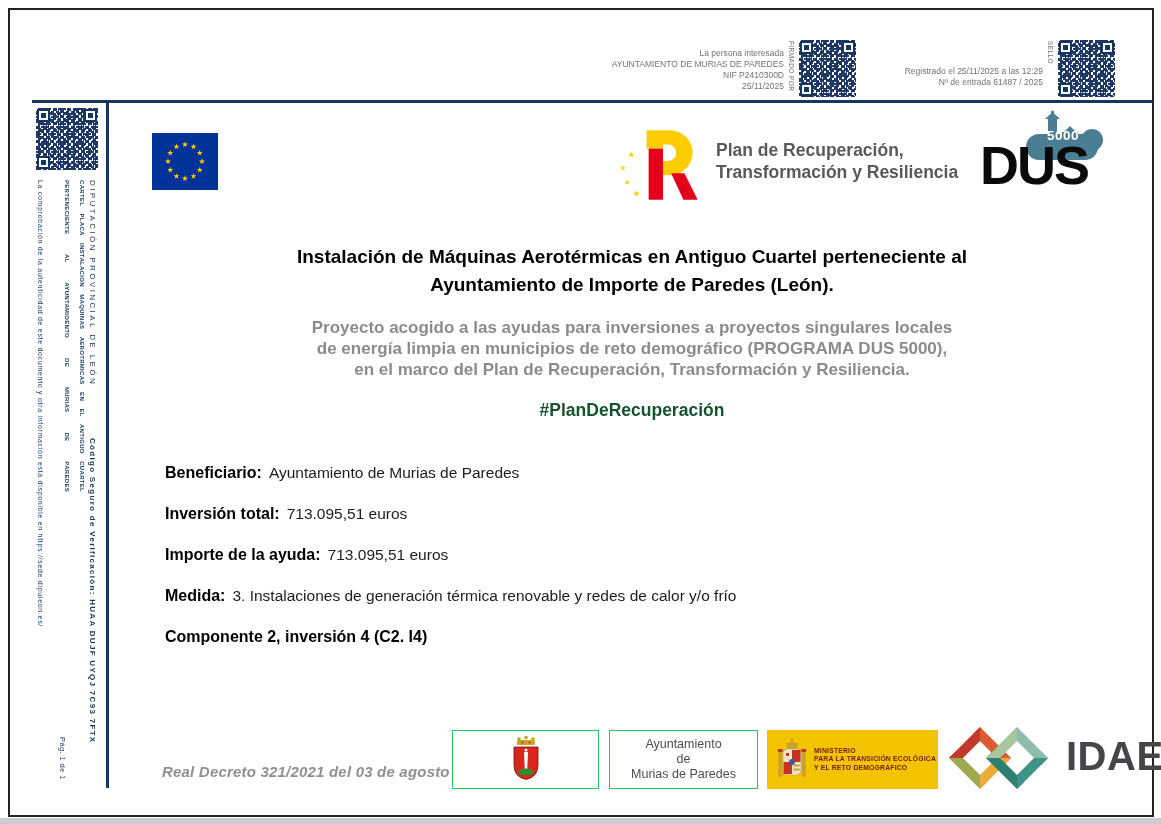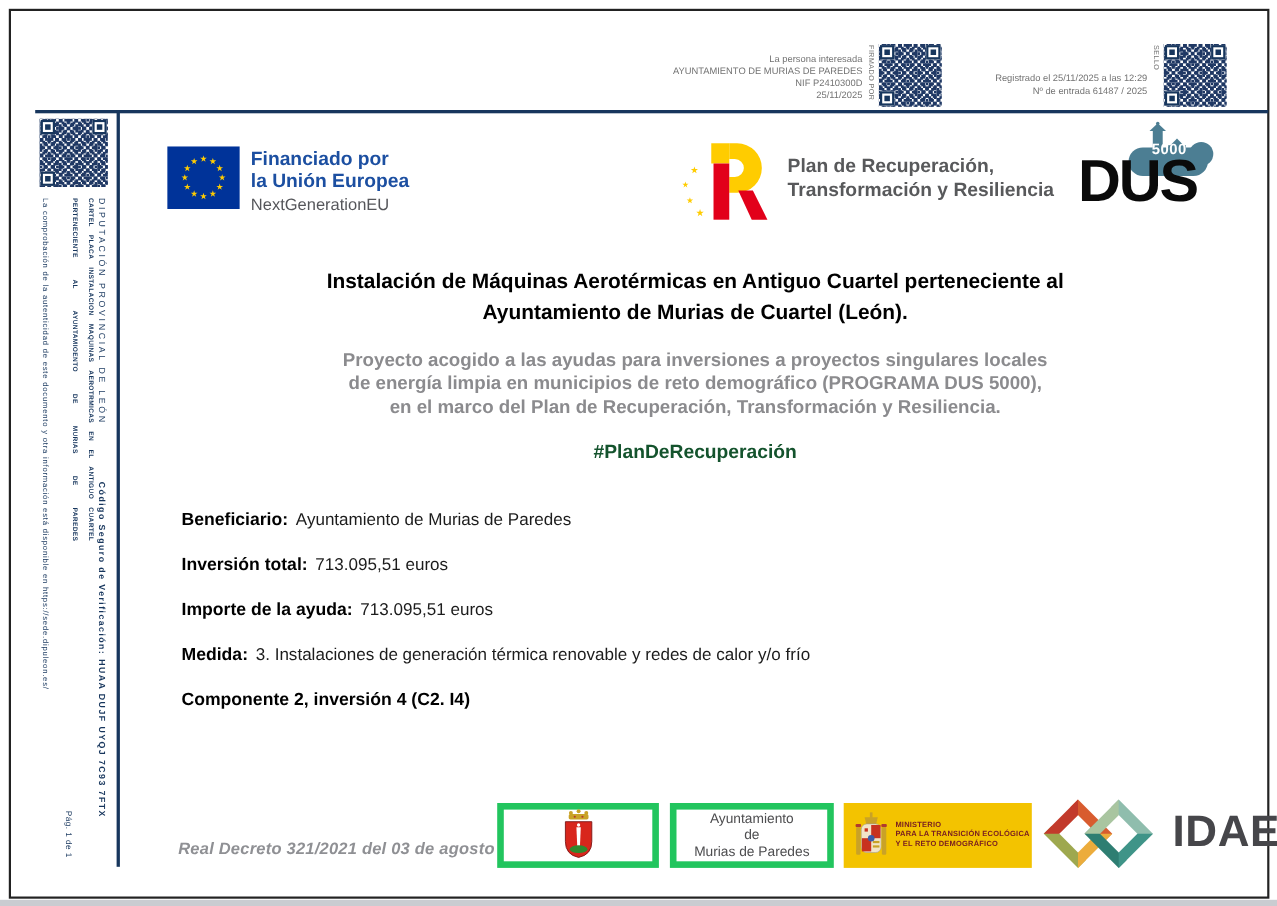--- a/index.html
+++ b/index.html
@@ -66,21 +66,21 @@
   .hashtag{position:absolute;left:110px;top:400px;width:1044px;text-align:center;
            font-size:17.5px;font-weight:700;color:#14532d;}
   .fields{position:absolute;left:165px;top:461px;}
   .field-row{margin-bottom:17px;line-height:24px;}
   .field-label{font-size:16px;font-weight:700;color:#000;margin-right:7px;}
   .field-value{font-size:15.5px;color:#1c1c1c;}
 
   
   .decree{position:absolute;left:162px;top:763px;font-size:15px;font-weight:700;
           font-style:italic;color:#8F9094;letter-spacing:0.2px;}
-  .fbox{position:absolute;top:730px;height:59px;box-sizing:border-box;border:6px solid #22c55e;
+  .fbox{position:absolute;top:730px;height:59px;box-sizing:border-box;border:1px solid #22c55e;
         display:flex;align-items:center;justify-content:center;background:#fff;}
   .coat-box{left:452px;width:147px;}
   .town-box{left:609px;width:149px;text-align:center;font-size:12.5px;color:#4E4E50;line-height:15px;}
   .ministry-box{position:absolute;left:767px;top:730px;width:171px;height:59px;background:#F3C300;
         display:flex;align-items:center;padding-left:10px;gap:7px;box-sizing:border-box;}
   .ministry-text{font-size:6.8px;font-weight:700;color:#7A2020;line-height:8.6px;letter-spacing:0.2px;}
   .idae{position:absolute;left:948px;top:722px;width:200px;height:72px;}
   .idae-rings{position:absolute;left:2px;top:4px;width:110px;height:64px;}
   .ring{position:absolute;width:24px;height:24px;border:10px solid;transform:rotate(45deg);box-sizing:content-box;}
   .ring-warm{left:8px;top:10px;border-top-color:#D85C2F;border-right-color:#ECAC3C;
@@ -151,25 +151,20 @@
       <use href="#st" transform="translate(47.72,37)"></use>
         <use href="#st" transform="translate(41.5,43.22)"></use>
       <use href="#st" transform="translate(33,45.5)"></use>
         <use href="#st" transform="translate(24.5,43.22)"></use>
       <use href="#st" transform="translate(18.28,37)"></use>
         <use href="#st" transform="translate(16,28.5)"></use>
       <use href="#st" transform="translate(18.28,20)"></use>
         <use href="#st" transform="translate(24.5,13.78)"></use>
     </svg>
   </div>
-  <div class="eu-text">
-    <div class="b">Financiado por</div>
-    <div class="b">la Unión Europea</div>
-    <div class="g">NextGenerationEU</div>
-  </div>
 
   <div class="prtr-logo">
     <svg width="94" height="84" viewBox="0 0 92 82">
       <use href="#st" transform="translate(13,30) scale(1.05)"></use>
       <use href="#st" transform="translate(5,43) scale(0.9)"></use>
       <use href="#st" transform="translate(9,57) scale(0.95)"></use>
       <use href="#st" transform="translate(18,68) scale(1.1)"></use>
       <rect x="28" y="6" width="16" height="18" fill="#FFCC00"></rect>
       <path d="M44,6 h7 a22,22 0 0 1 0,44 h-7 v-14 h5 a8,8 0 0 0 0,-16 h-5 z" fill="#FFCC00"></path>
       <rect x="30" y="24" width="14" height="50" fill="#E2001A"></rect>
@@ -194,21 +189,21 @@
           <rect x="42" y="22" width="16" height="6"></rect>
         </g>
       </svg>
     </div>
     <div class="dus-badge">5000</div>
     <div class="dus-word">DUS</div>
   </div>
 
   <div class="title">
     <div>Instalación de Máquinas Aerotérmicas en Antiguo Cuartel perteneciente al</div>
-    <div>Ayuntamiento de Murias de Cuartel (León).</div>
+    <div>Ayuntamiento de Importe de Paredes (León).</div>
   </div>
   <div class="subtitle">
     <div>Proyecto acogido a las ayudas para inversiones a proyectos singulares locales</div>
     <div>de energía limpia en municipios de reto demográfico (PROGRAMA DUS 5000),</div>
     <div>en el marco del Plan de Recuperación, Transformación y Resiliencia.</div>
   </div>
   <div class="hashtag">#PlanDeRecuperación</div>
 
   <div class="fields">
     <div class="field-row">

